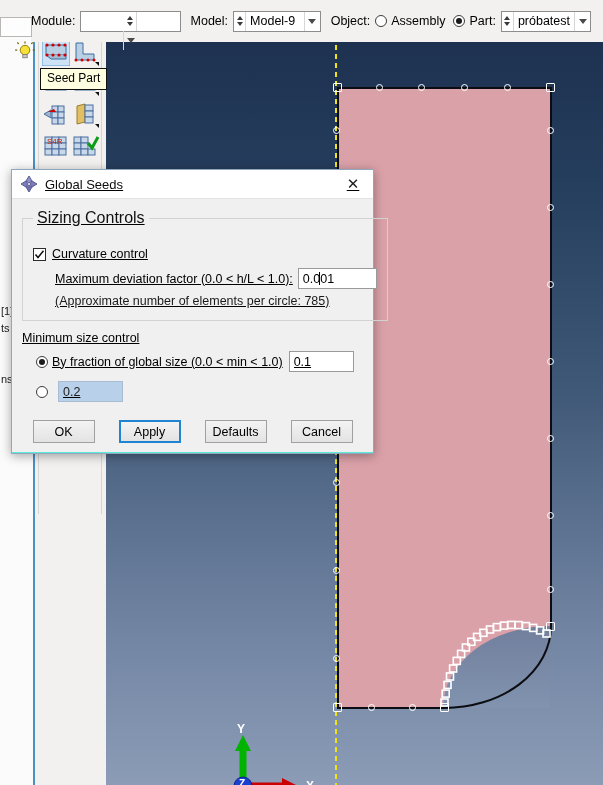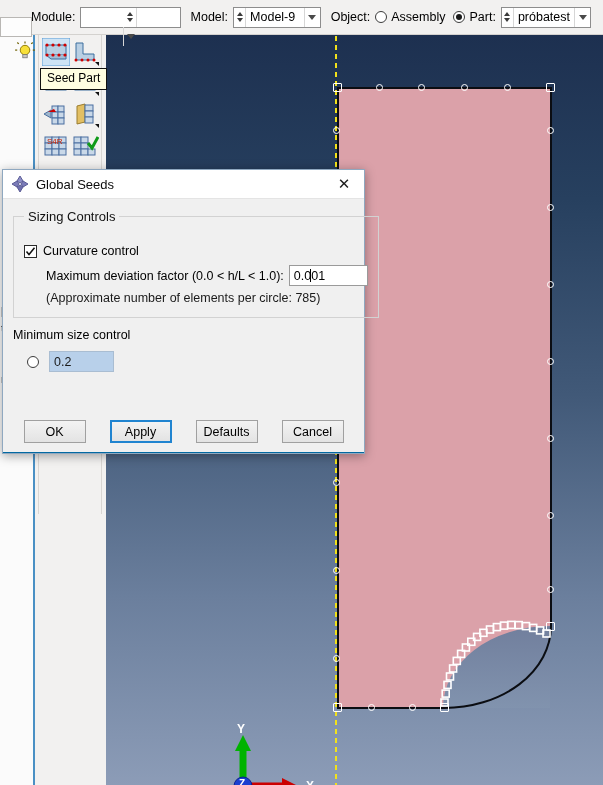--- a/index.html
+++ b/index.html
@@ -108,21 +108,21 @@
     line-height:15px;
   }
 
   
   #topbar{
     position:absolute;left:0;top:0;width:603px;height:34px;
     background:#f2f1f0;
     border-bottom:1px solid #d4d2cf;
   }
   #ctx-bar{
-    position:absolute;left:31px;top:0;width:572px;height:34px;
+    position:absolute;left:31px;top:0;width:572px;height:42px;
     background:#f2f1f0;
     display:flex;align-items:center;
     font-size:12.5px;
   }
   #ctx-bar .lbl{margin:0 5px 0 0;color:#000;white-space:nowrap;}
   .combo{
     height:21px;
     border:1px solid #8d8d8d;
     background:#ffffff;
     display:flex;align-items:center;
@@ -160,45 +160,46 @@
   .radio.on::after{content:"";width:6px;height:6px;border-radius:50%;background:#1a1a1a;}
 
   #bulb{position:absolute;left:14px;top:40px;width:22px;height:22px;}
   #corner-box{
     position:absolute;left:0;top:17px;width:30px;height:18px;
     border:1px solid #b9b7b4;background:#fdfdfd;
   }
 
   
   #dialog{
-    position:absolute;left:2px;top:169px;width:361px;height:283px;
-    background:#0369a1;
+    position:absolute;left:11px;top:169px;width:361px;height:283px;
+    background:#5eead4;
     border:1px solid #8fa8c0;
     box-shadow:0 2px 10px rgba(0,0,0,.35);
     z-index:50;
     font-size:12.5px;
+    text-decoration:underline;
   }
   #dlg-title{
     height:28px;background:#ffffff;
     display:flex;align-items:center;
     padding:0 0 0 8px;
     border-bottom:1px solid #e4e4e4;
   }
   #dlg-title .t{font-size:13px;margin-left:7px;color:#0c0c0c;}
   #dlg-close{
     margin-left:auto;width:40px;height:28px;
     display:flex;align-items:center;justify-content:center;
     font-size:15px;color:#1a1a1a;
   }
   #dlg-body{padding:6px 10px 0 10px;background:#f0f0f0;height:253px;box-sizing:border-box;position:relative;}
   fieldset.group{
     border:1px solid #d2d2d2;border-radius:0;
     margin:4px 0 0 0;padding:7px 10px 12px 10px;
   }
-  fieldset.group legend{padding:0 4px;font-size:13px;color:#111;}
+  fieldset.group legend{padding:0 4px;font-size:16px;color:#111;}
   .row{display:flex;align-items:center;margin:6px 0;}
   .row .txt{white-space:nowrap;}
   input.tf{
     border:1px solid #9a9a9a;background:#ffffff;
     height:21px;box-sizing:border-box;
     font-family:"Liberation Sans",sans-serif;font-size:12.5px;
     padding:0 4px;color:#000;outline:none;
   }
   input.tf.disabled{background:#b8d0ea;border:1px solid #a9bdd2;color:#1a1a1a;}
   .chk{
@@ -555,20 +556,25 @@
           <input class="tf" type="text" style="width: 79px;" value="0.001">
           <span id="caret" style="left:21px;top:4px;"></span>
         </span>
       </div>
 
       <div class="note">(Approximate number of elements per circle: 785)</div>
     </fieldset>
 
     <div class="sec-title">Minimum size control</div>
 
+    <div class="radio-row">
+      <span class="radio on"></span>
+      <span class="txt">By fraction of global size   (0.0 &lt; min &lt; 1.0)</span>
+      <input class="tf" type="text" style="width: 65px; margin-left: 6px;" value="0.1">
+    </div>
 
     <div class="radio-row" style="margin-top:9px;">
       <span class="radio"></span>
       <input class="tf disabled" type="text" disabled="" style="width: 65px; margin-left: 6px;" value="0.2">
     </div>
 
     <div id="btn-row">
       <button class="btn">OK</button>
       <button class="btn focus">Apply</button>
       <button class="btn">Defaults</button>

